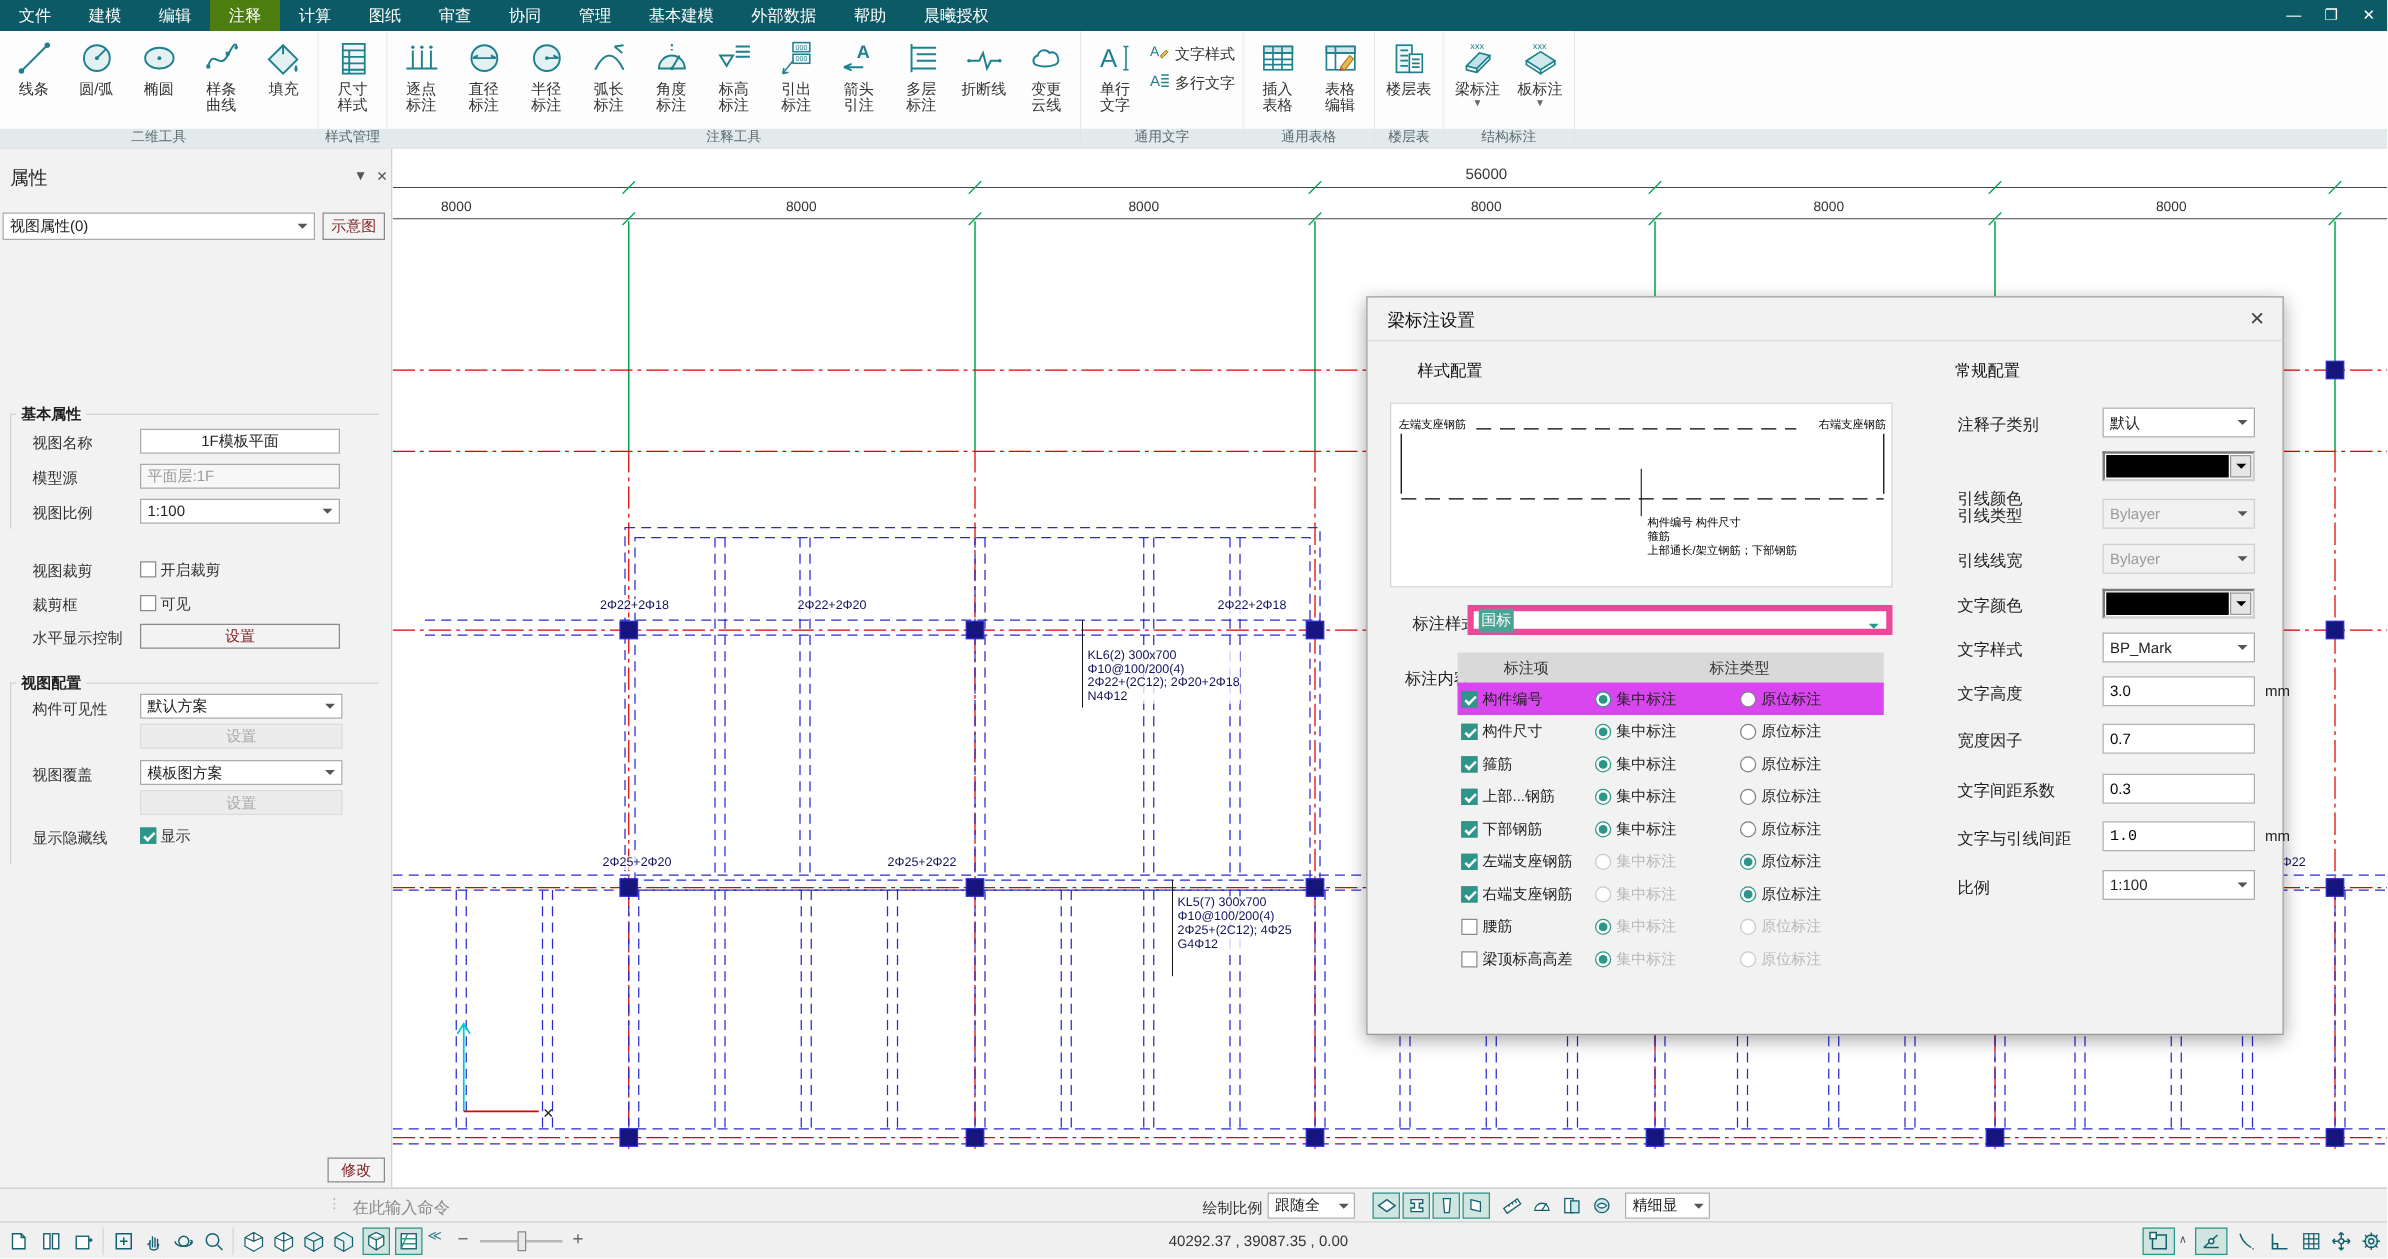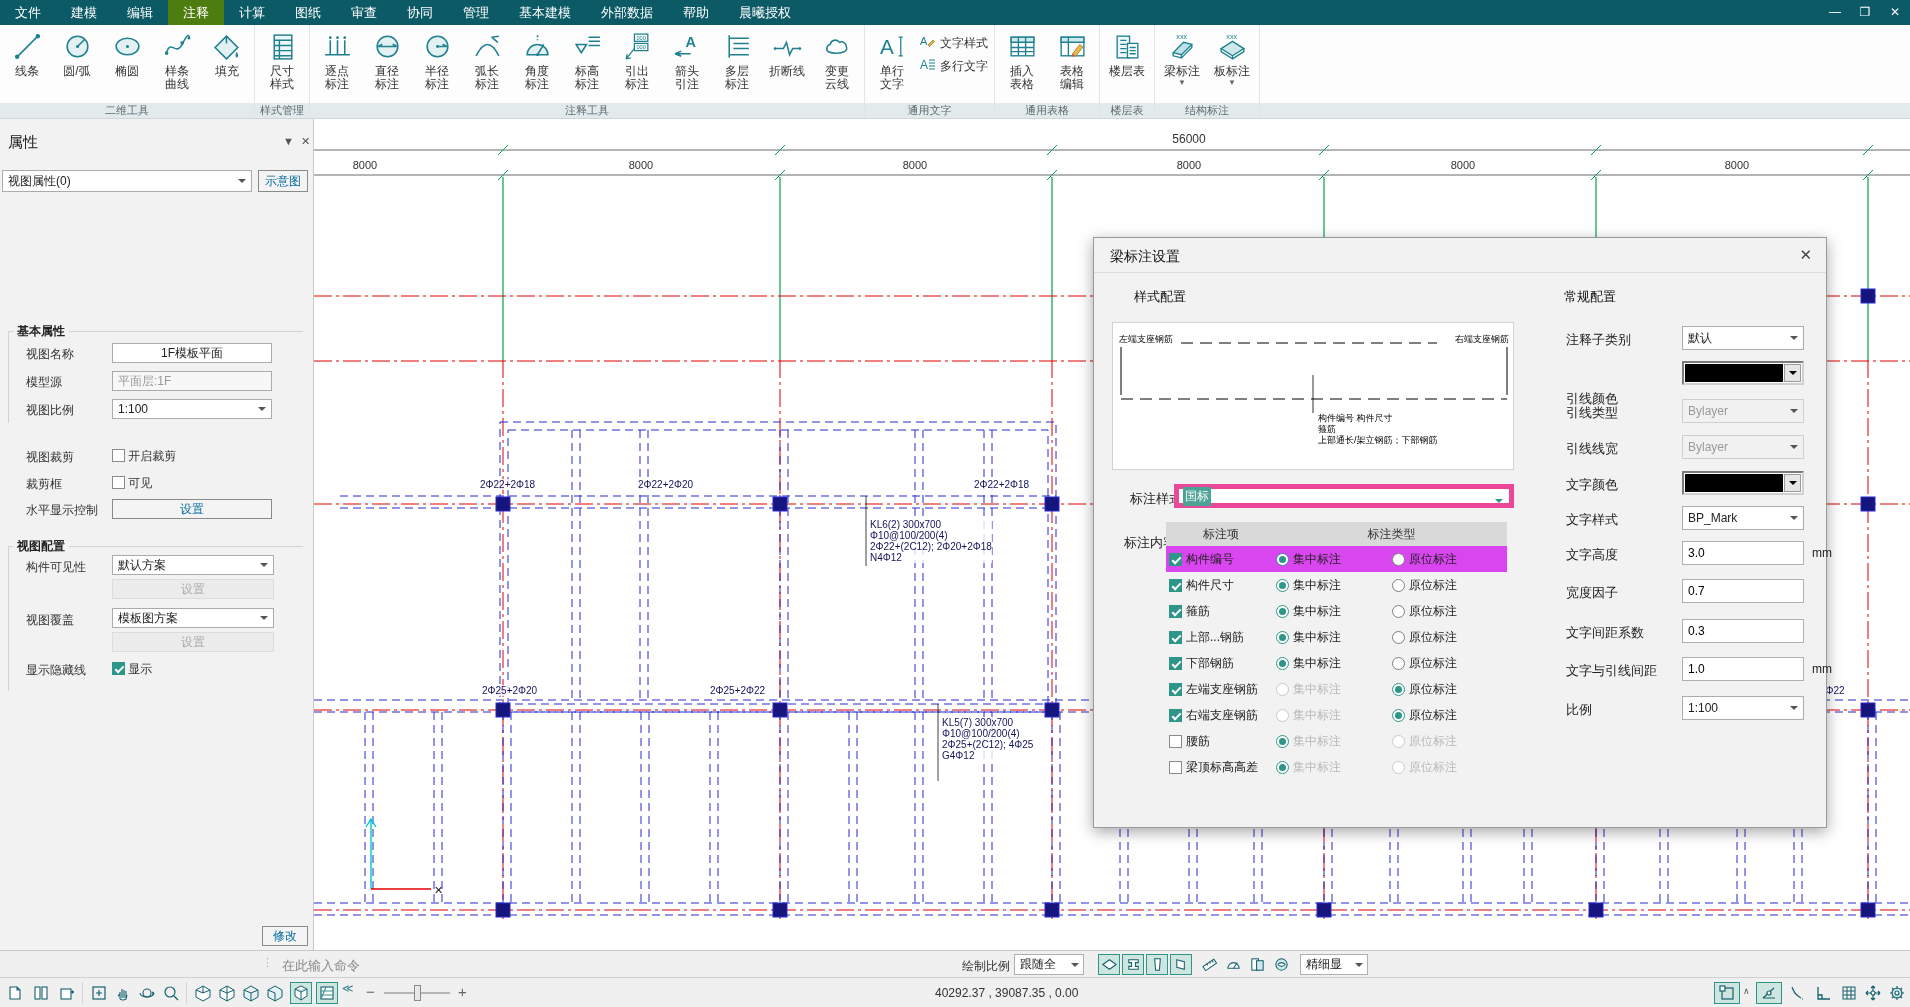--- a/index.html
+++ b/index.html
@@ -26,21 +26,21 @@
   .rtool-sm { display:flex; align-items:center; gap:4px; font-size:12px; color:#333; }
   .rtool-sm svg { width:17px; height:17px; }
 
   
   .panel { position:absolute; left:0; top:119px; width:314px; height:831px; background:#f2f2f2; border-right:1px solid #c9c9c9; }
   .panel-title { position:absolute; left:8px; top:14px; font-size:15px; color:#222; }
   .panel-ico { position:absolute; top:16px; color:#555; font-size:11px; }
   .prow-label { position:absolute; font-size:12px; color:#333; }
   .pinput { position:absolute; height:20px; background:#fff; border:1px solid #ababab; font-size:12px; line-height:18px; padding:0 5px; color:#222; }
   .pinput.dis { color:#9a9a9a; background:#f7f7f7; }
-  .pbtn { position:absolute; height:20px; background:#f4f4f4; border:1px solid #8a8a8a; font-size:12px; text-align:center; line-height:18px; color:#0369a1; }
+  .pbtn { position:absolute; height:20px; background:#f4f4f4; border:1px solid #8a8a8a; font-size:12px; text-align:center; line-height:18px; color:#7f1d1d; }
   .pbtn.flat { border:1px solid #dcdcdc; background:#ececec; color:#aaa; }
   .pgroup { position:absolute; left:8px; right:10px; border-top:1px solid #d2d2d2; border-left:1px solid #d2d2d2; }
   .pgroup-title { position:absolute; top:-9px; left:4px; background:#f2f2f2; padding:0 4px; font-weight:bold; font-size:12px; color:#222; }
   .combo { position:relative; background:#fff; border:1px solid #ababab; font-size:12px; display:flex; align-items:center; padding:0 18px 0 5px; white-space:nowrap; overflow:hidden; }
   .combo .arr { position:absolute; right:5px; top:50%; margin-top:-2px; width:0; height:0; border:4px solid transparent; border-top-color:#555; }
   .combo.dis { background:#f1f1f1; color:#9a9a9a; border-color:#cfcfcf; }
   .ck { width:13px; height:13px; border:1px solid #8a8a8a; background:#fff; display:inline-block; vertical-align:-2px; position:relative; }
   .ck.on { background:#2e9688; border-color:#2e9688; }
   .ck.on::after { content:""; position:absolute; left:4px; top:1px; width:3px; height:7px; border:solid #fff; border-width:0 2px 2px 0; transform:rotate(45deg); }
 
@@ -805,21 +805,21 @@
     <div class="gen-ctl" style="top:303px;border-radius:11px;"><input class="tin" value="3.0" style=""></div>
     <span class="suffix" style="top:308px;">mm</span>
 
     <span class="gen-label" style="left:472px;top:346px;">宽度因子</span>
     <div class="gen-ctl" style="top:341px;"><input class="tin" value="0.7" style=""></div>
 
     <span class="gen-label" style="left:472px;top:386px;">文字间距系数</span>
     <div class="gen-ctl" style="top:381px;"><input class="tin" value="0.3" style=""></div>
 
     <span class="gen-label" style="left:472px;top:424px;">文字与引线间距</span>
-    <div class="gen-ctl" style="top:419px;"><input class="tin" value="1.0" style=""></div>
+    <div class="gen-ctl" style="top:419px;font-family:Liberation Mono, monospace;"><input class="tin" value="1.0" style=""></div>
     <span class="suffix" style="top:424px;">mm</span>
 
     <span class="gen-label" style="left:472px;top:463px;">比例</span>
     <div class="gen-ctl" style="top:458px;">
         <div class="combo" style="width:122px;height:24px;">
           <span>1:100</span>
           <span class="arr"></span>
         </div>
       </div>
   </div>

